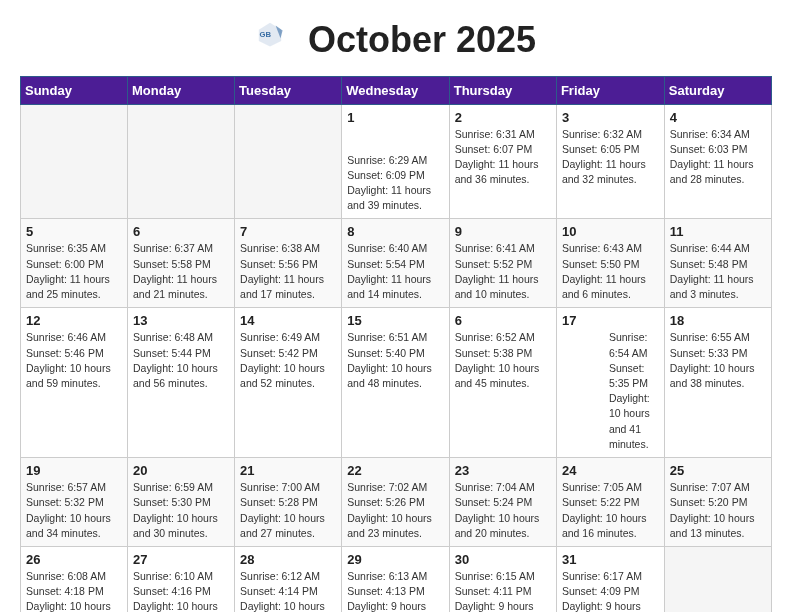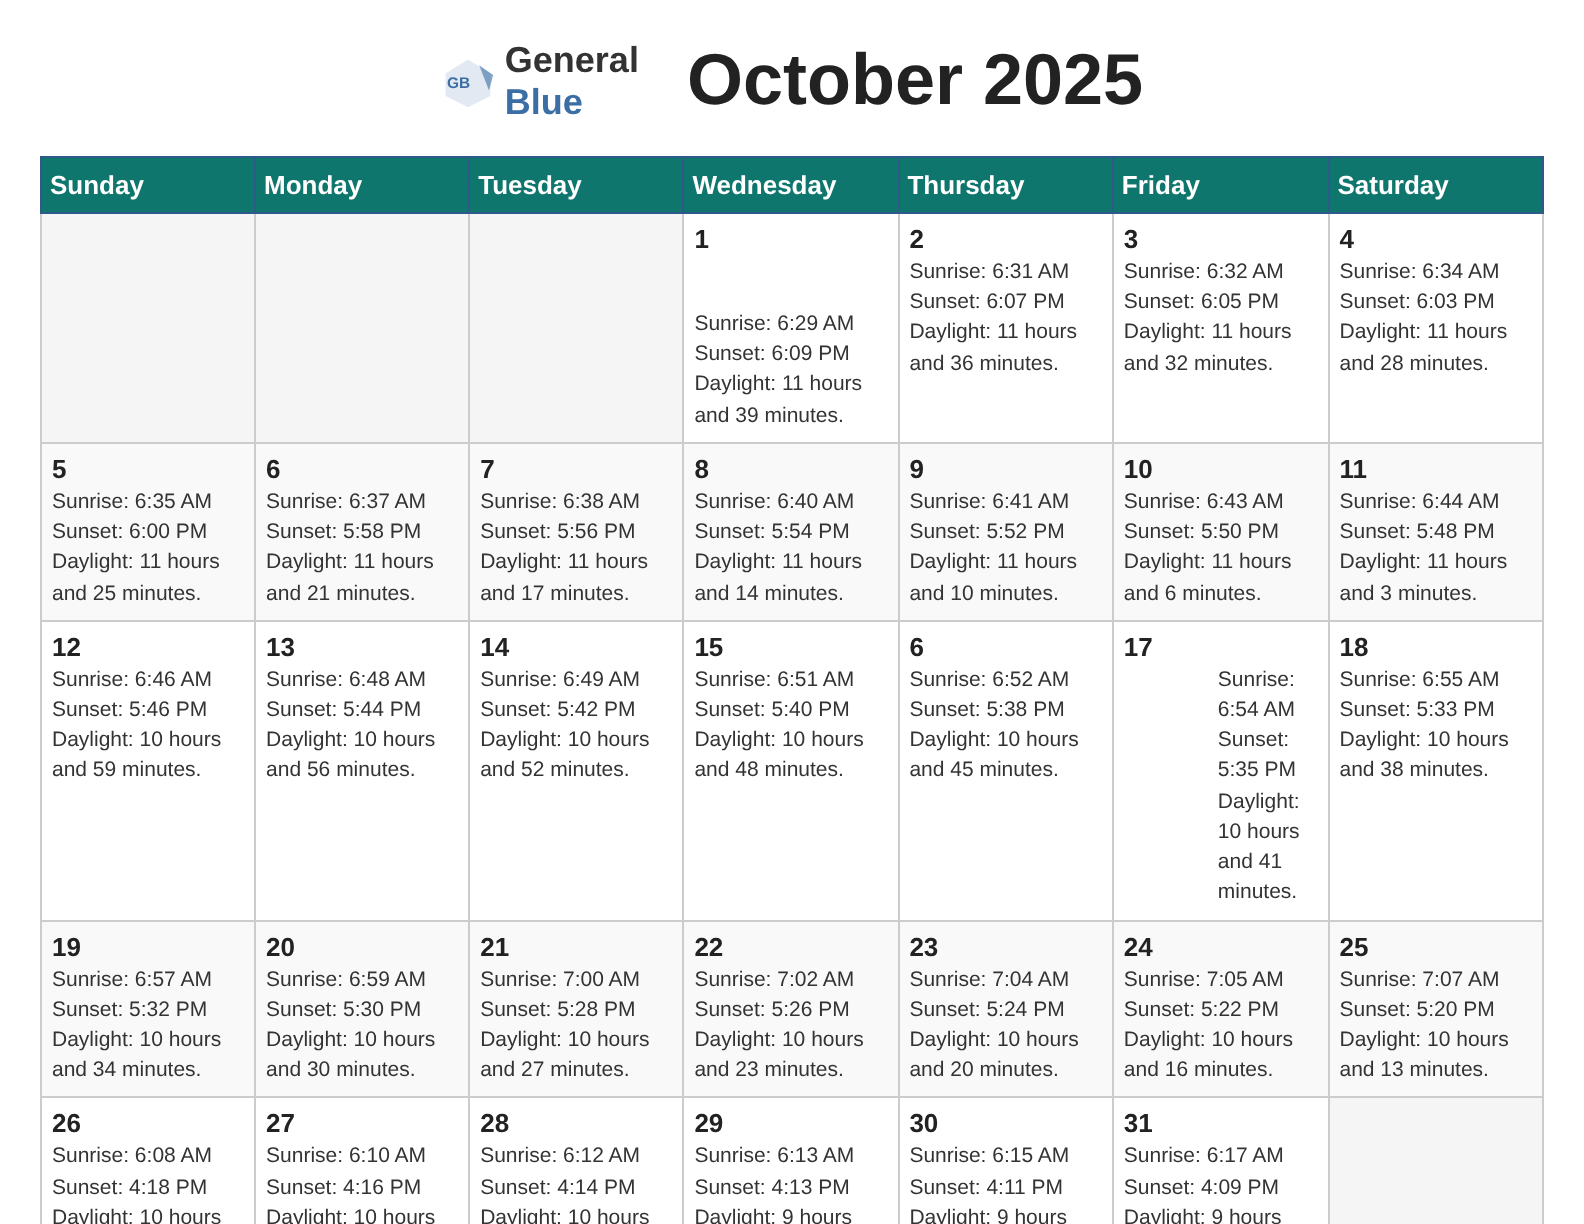--- a/index.html
+++ b/index.html
@@ -38,21 +38,21 @@
     .location-subtitle {
       font-size: 15px;
       color: #444;
     }
     .calendar {
       width: 100%;
       border-collapse: collapse;
       border: 1px solid #ccc;
     }
     .calendar th {
-      background-color: #0f766e;
+      background-color: #4c1d95;
       color: #fff;
       font-size: 13px;
       padding: 6px 4px;
       text-align: left;
       border: 1px solid #2d5a8a;
     }
     .calendar td {
       vertical-align: top;
       padding: 5px 5px;
       border: 1px solid #ccc;
@@ -84,24 +84,20 @@
 </head>
 <body>
 
 <div class="header">
   <div class="logo">
     <svg class="logo-icon" viewBox="0 0 40 40" xmlns="http://www.w3.org/2000/svg">
       <polygon points="20,4 36,14 36,30 20,38 4,30 4,14" fill="#3a6ea5" opacity="0.15"></polygon>
       <text x="5" y="24" font-size="11" font-weight="bold" fill="#3a6ea5">GB</text>
       <polygon points="28,8 38,15 35,26" fill="#3a6ea5" opacity="0.6"></polygon>
     </svg>
-    <div>
-      <span style="font-size:18px;font-weight:bold;color:#333;">General</span><br>
-      <span style="font-size:18px;font-weight:bold;color:#3a6ea5;">Blue</span>
-    </div>
   </div>
   <div class="title-block">
     <div class="month-title">October 2025</div>
   </div>
 </div>
 
 <table class="calendar">
   <thead>
     <tr>
     <th>Sunday</th>

